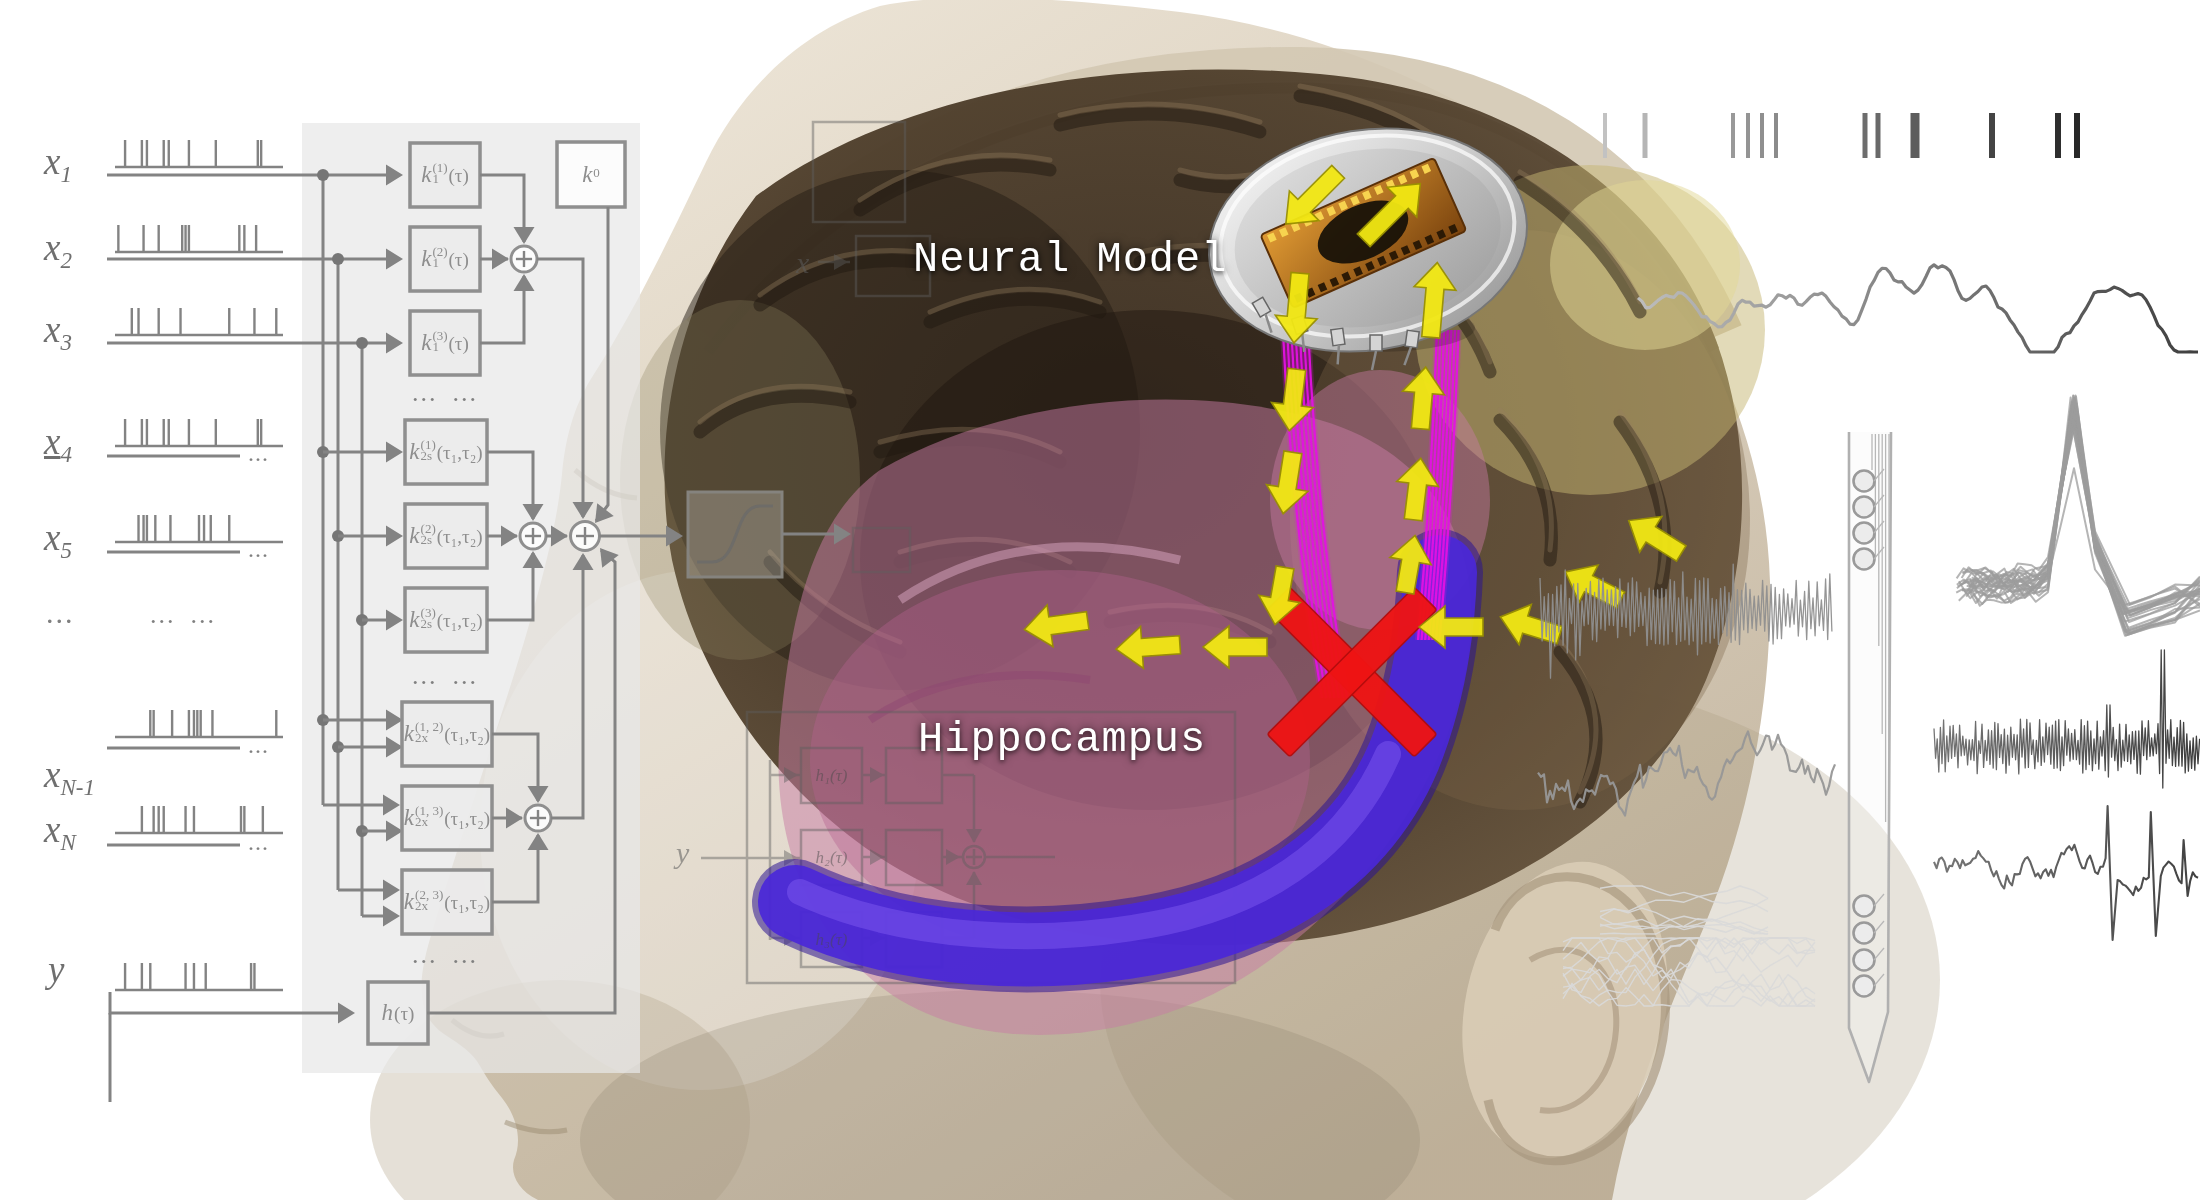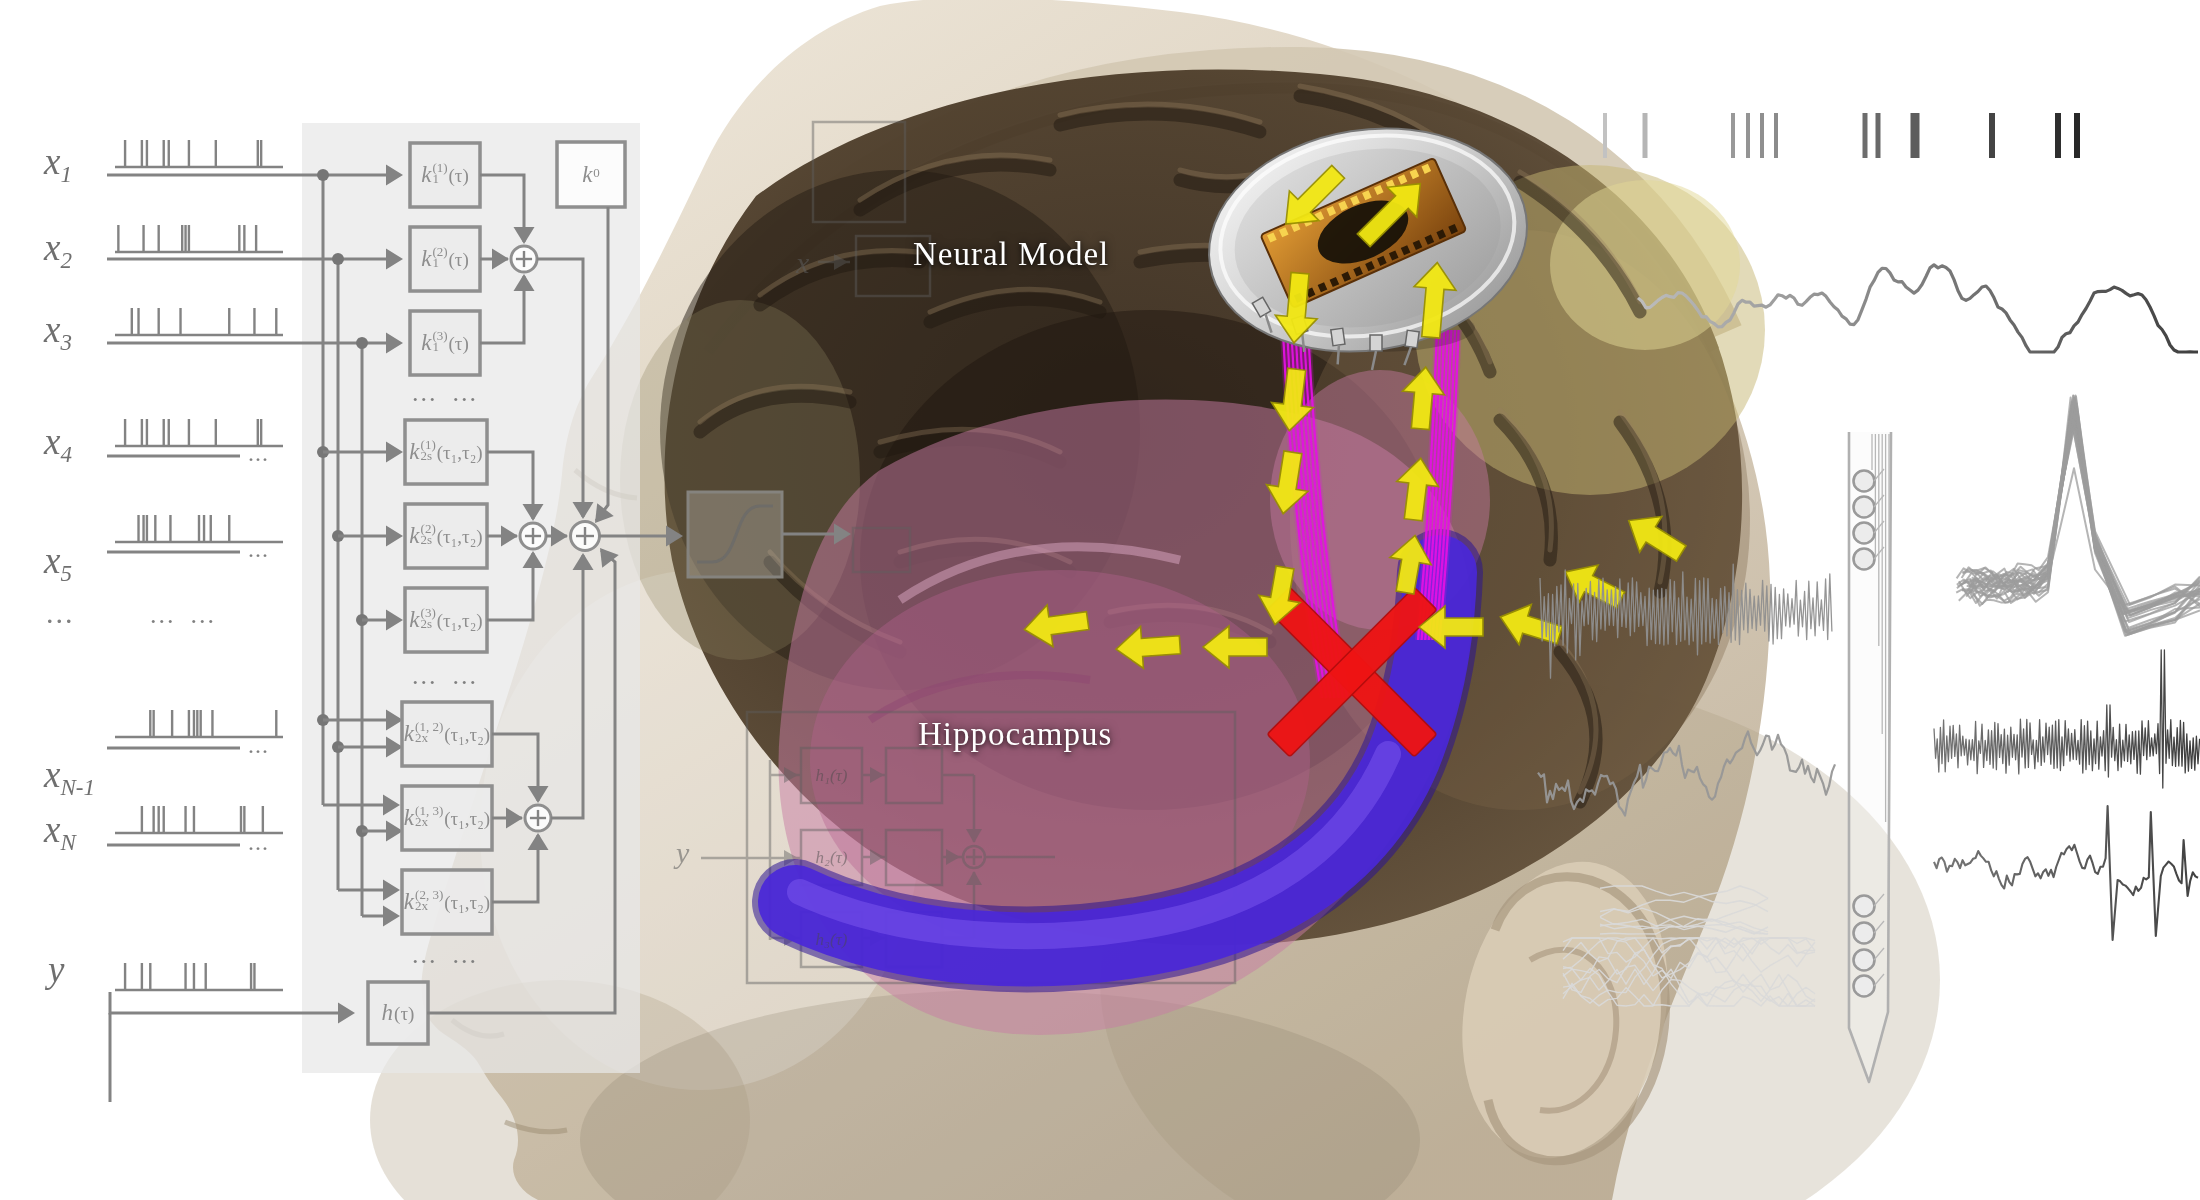--- a/index.html
+++ b/index.html
@@ -1,21 +1,21 @@
 <!DOCTYPE html>
 <html><head>
 <meta charset="utf-8">
 <style>
   html,body{margin:0;padding:0;background:#ffffff;}
   .stage{position:relative;width:2200px;height:1200px;overflow:hidden;background:#ffffff;
          font-family:"Liberation Sans", sans-serif;}
   #art{position:absolute;left:0;top:0;}
   .txt{position:absolute;white-space:nowrap;}
-  .biglabel{color:#ffffff;font-size:33px;letter-spacing:1px;
-            font-family:Liberation Serif, serif;
+  .biglabel{color:#ffffff;font-size:42px;letter-spacing:1px;
+            font-family:Liberation Mono, monospace;
             text-shadow:0 0 10px rgba(0,0,0,.65),0 2px 4px rgba(0,0,0,.5);}
   .inlabel{font-family:"Liberation Serif","DejaVu Serif",serif;font-style:italic;
            font-size:37px;color:#6f6f6f;}
   .inlabel sub{font-size:23px;font-style:italic;}
   .rowdots,.coldots,.ellip{font-family:"Liberation Serif","DejaVu Serif",serif;color:#808080;}
   .rowdots{font-size:30px;letter-spacing:2px;}
   .coldots{font-size:26px;letter-spacing:2px;}
   .ellip{font-size:24px;letter-spacing:1px;}
   .kbox{position:absolute;display:flex;align-items:center;justify-content:center;
         font-family:"Liberation Serif","DejaVu Serif",serif;color:#8e8e8e;}
@@ -538,22 +538,22 @@
         <path d="M1874,986 l10,-12" fill="none" stroke="#b7b7b7" stroke-width="1.3"></path>
       </g>
   </svg>
 
   <div class="txt biglabel" style="left:913px;top:236px;">Neural Model</div>
   <div class="txt biglabel" style="left:918px;top:716px;">Hippocampus</div>
 
   <div class="txt inlabel" style="left:44px;top:140px;"><i>x</i><sub>1</sub></div>
   <div class="txt inlabel" style="left:44px;top:226px;"><i>x</i><sub>2</sub></div>
   <div class="txt inlabel" style="left:44px;top:308px;"><i>x</i><sub>3</sub></div>
-  <div class="txt inlabel" style="left:44px;top:420px;"><i>x</i><sub>4</sub></div>
-  <div class="txt inlabel" style="left:44px;top:539px;"><i>x</i><sub>5</sub></div>
+  <div class="txt inlabel" style="left:44px;top:420px;text-decoration:underline;"><i>x</i><sub>4</sub></div>
+  <div class="txt inlabel" style="left:44px;top:516px;"><i>x</i><sub>5</sub></div>
   <div class="txt rowdots" style="left:46px;top:596px;">...</div>
   <div class="txt inlabel" style="left:44px;top:710px;margin-top:43px;"><i>x</i><sub>N-1</sub></div>
   <div class="txt inlabel" style="left:44px;top:808px;"><i>x</i><sub>N</sub></div>
   <div class="txt inlabel" style="left:48px;top:948px;"><i>y</i><sub></sub></div>
 
   <div class="txt coldots" style="left:150px;top:600px;">... ...</div>
   <div class="txt ellip" style="left:248px;top:440px;">...</div>
   <div class="txt ellip" style="left:248px;top:536px;">...</div>
   <div class="txt ellip" style="left:248px;top:732px;">...</div>
   <div class="txt ellip" style="left:248px;top:829px;">...</div>

